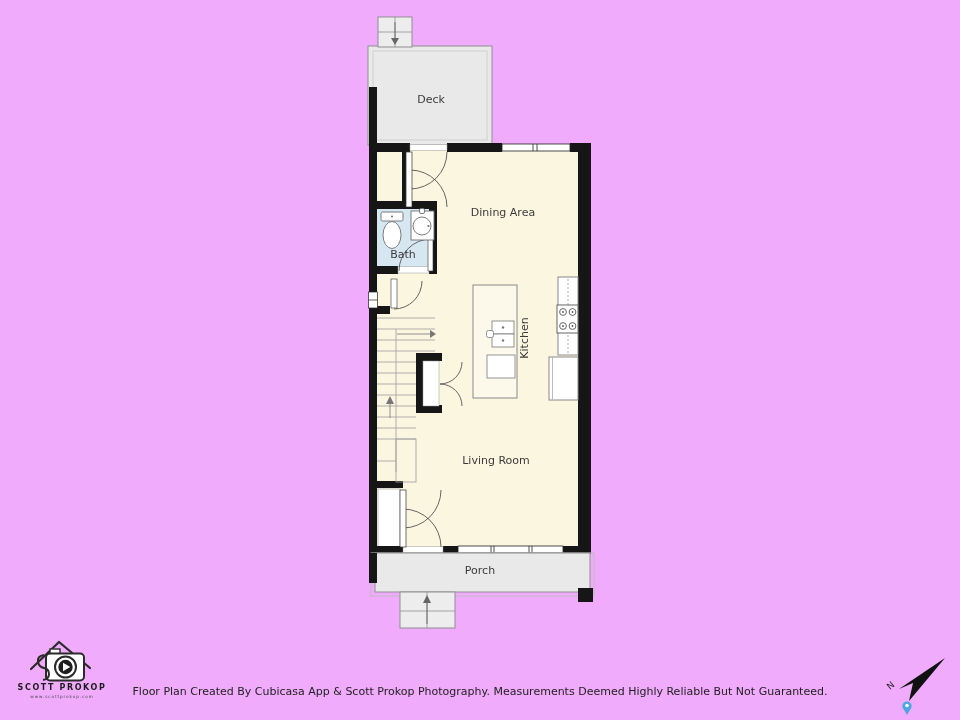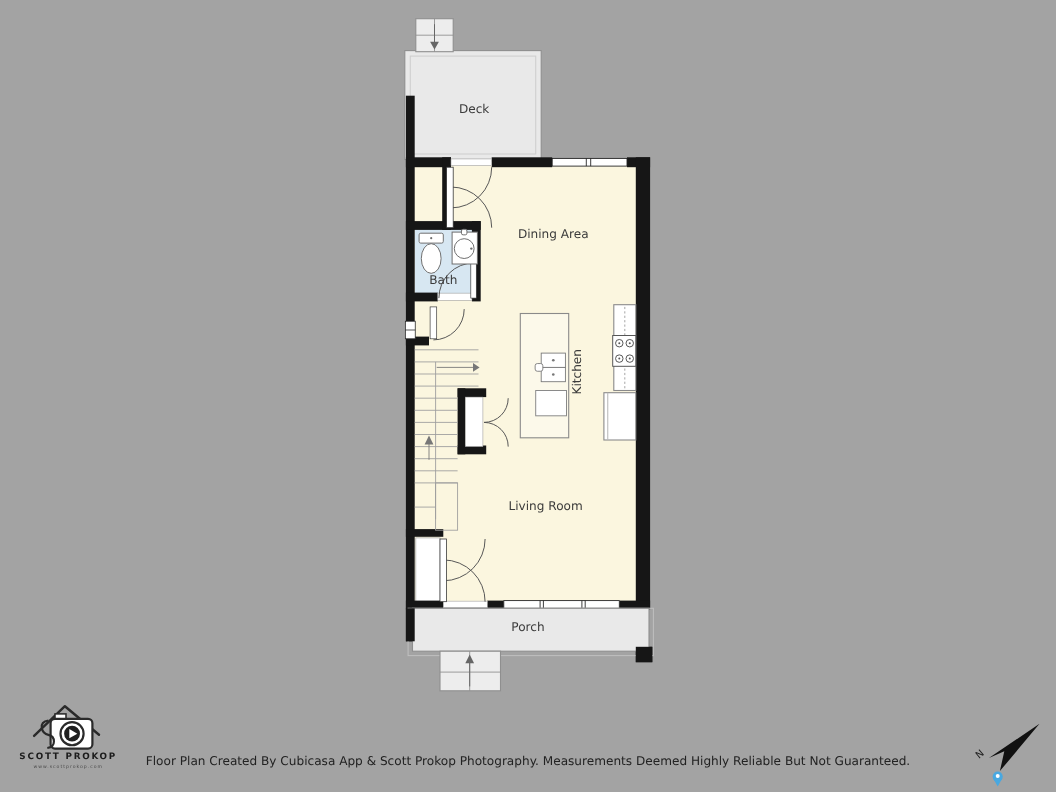--- a/index.html
+++ b/index.html
@@ -1,16 +1,16 @@
 <!DOCTYPE html>
 <html><head>
 <meta charset="utf-8">
 <style>
   html,body{margin:0;padding:0;background:#ffffff;}
-  .page{position:relative;width:960px;height:720px;background:#a3a3a3;overflow:hidden;
+  .page{position:relative;width:960px;height:720px;background:#f0abfc;overflow:hidden;
         font-family:"DejaVu Sans",sans-serif;}
   svg{display:block;}
   text{font-family:"DejaVu Sans",sans-serif;}
   .room-label{font-size:11px;fill:#3b3b3b;}
   .footer-text{font-size:11px;fill:#222;}
   .logo-name{font-size:8px;font-weight:bold;fill:#1c1c1c;letter-spacing:1.6px;}
   .logo-url{font-size:4.2px;fill:#4a4a4a;letter-spacing:0.9px;}
   .north-letter{font-size:9px;fill:#222;}
 </style>
 </head>

